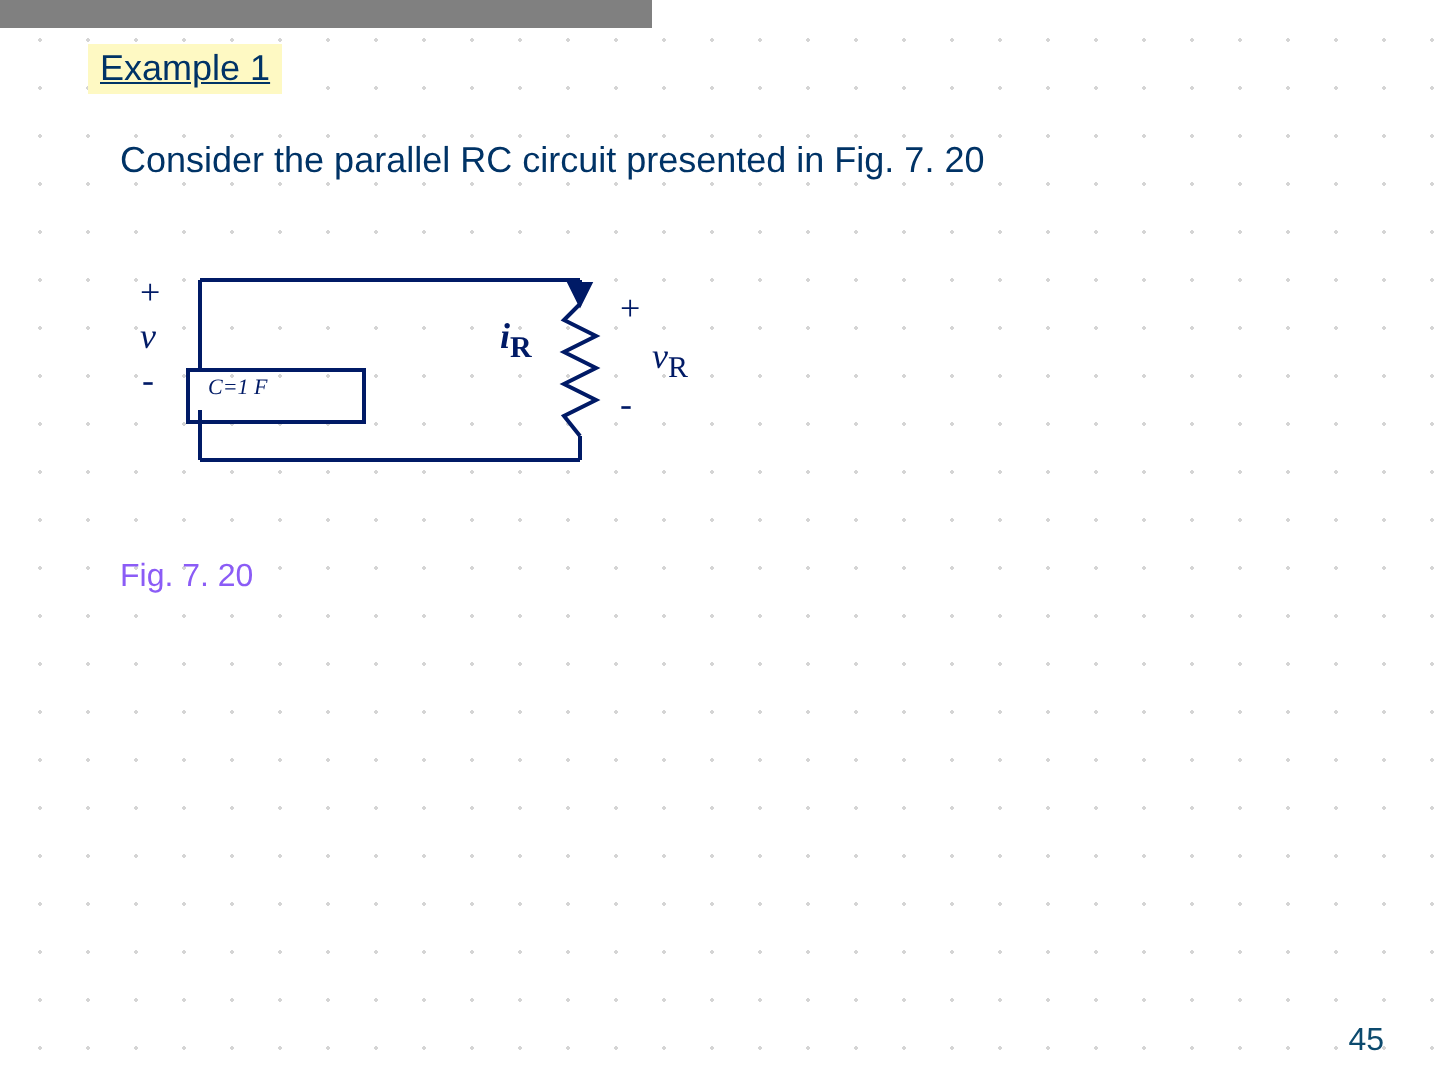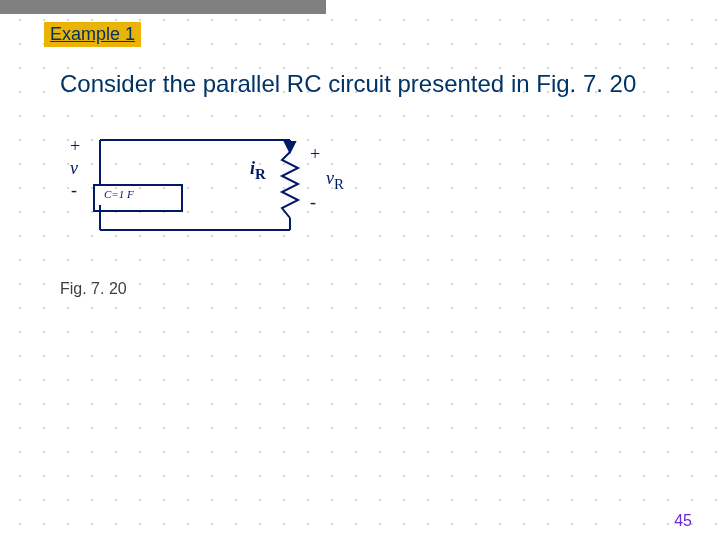--- a/index.html
+++ b/index.html
@@ -23,34 +23,34 @@
     position: absolute;
     left: 0; top: 0;
     width: 326px;
     height: 14px;
     background: #808080;
   }
   .ex-title {
     position: absolute;
     left: 44px;
     top: 22px;
-    background: #eab308;
+    background: #fef9c3;
     padding: 2px 6px;
     font-family: 'Trebuchet MS', Verdana, sans-serif;
     color: #003366;
     font-size: 18px;
     text-decoration: underline;
   }
   .desc {
     position: absolute;
     left: 60px;
     top: 70px;
     font-family: 'Trebuchet MS', Verdana, sans-serif;
     color: #003366;
-    font-size: 24px;
+    font-size: 18px;
   }
   .circuit {
     position: absolute;
     left: 70px;
     top: 130px;
     width: 300px;
     height: 130px;
   }
   .italic { font-style: italic; }
   .lbl {
@@ -58,29 +58,29 @@
     font-size: 18px;
     color: #001a66;
     font-family: Georgia, 'Times New Roman', serif;
     line-height: 1.15;
   }
   .figcap {
     position: absolute;
     left: 60px;
     top: 280px;
     font-family: 'Trebuchet MS', Verdana, sans-serif;
-    color: #404040;
+    color: #8b5cf6;
     font-size: 16px;
   }
   .pagenum {
     position: absolute;
     right: 28px;
     bottom: 10px;
     font-family: 'Trebuchet MS', Verdana, sans-serif;
-    color: #6d28d9;
+    color: #0c4a6e;
     font-size: 16px;
   }
 </style>
 </head>
 <body>
 
 <div class="dotgrid"></div>
 <div class="topbar"></div>
 
 <div class="ex-title">Example 1</div>

